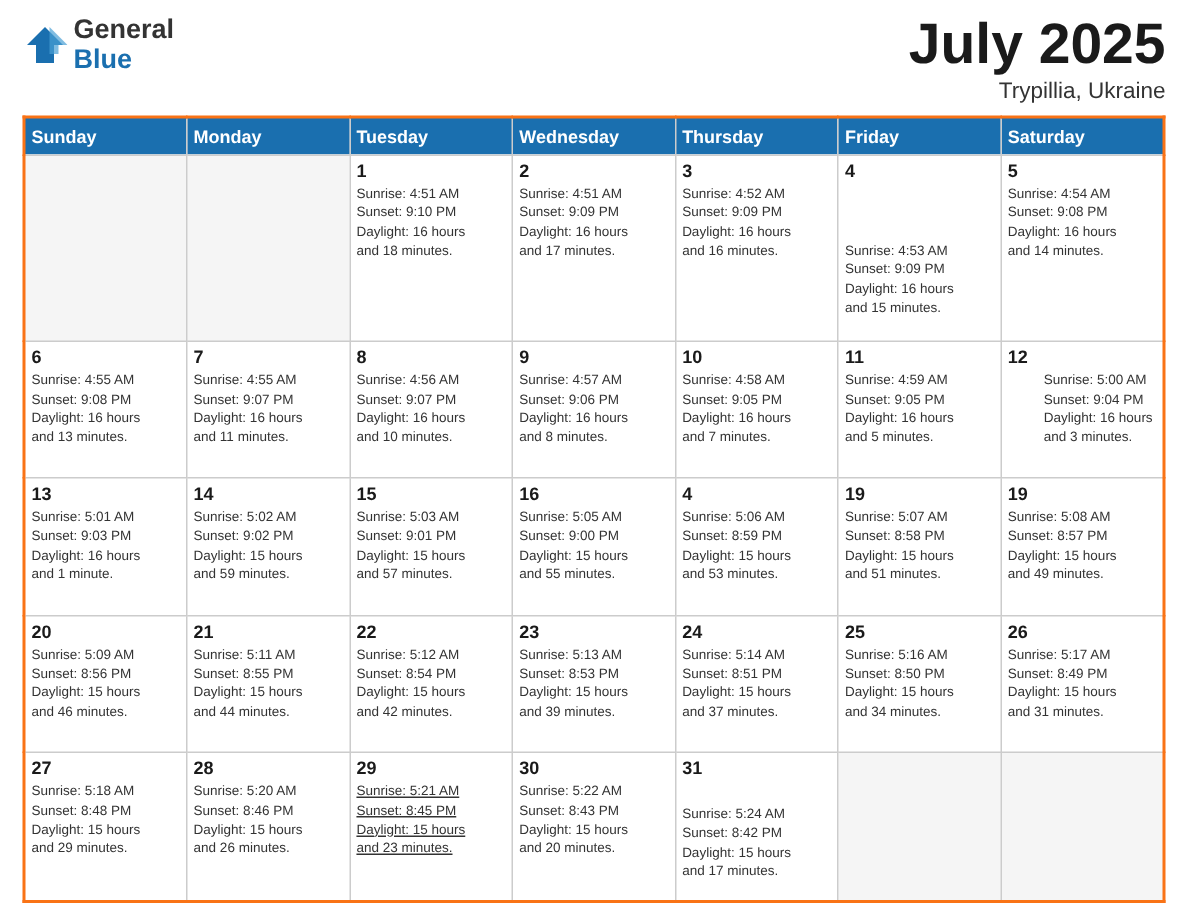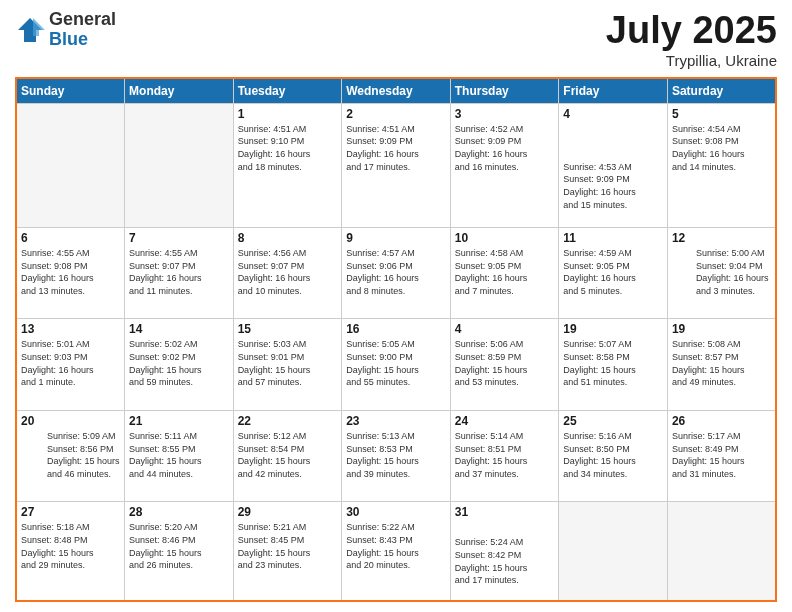--- a/index.html
+++ b/index.html
@@ -265,21 +265,21 @@
             <span class="day-num">19</span>
             <div class="day-info" style="white-space: pre-line;">Sunrise: 5:08 AM
 Sunset: 8:57 PM
 Daylight: 15 hours
 and 49 minutes.</div>
           </td>
         </tr>
         <tr class="week-row">
           <td>
             <span class="day-num">20</span>
-            <div class="day-info" style="white-space: pre-line; margin-left: 26px;">Sunrise: 5:09 AM
+            <div class="day-info" style="white-space: pre-line;">Sunrise: 5:09 AM
 Sunset: 8:56 PM
 Daylight: 15 hours
 and 46 minutes.</div>
           </td>
           <td>
             <span class="day-num">21</span>
             <div class="day-info" style="white-space: pre-line;">Sunrise: 5:11 AM
 Sunset: 8:55 PM
 Daylight: 15 hours
 and 44 minutes.</div>
@@ -330,21 +330,21 @@
           </td>
           <td>
             <span class="day-num">28</span>
             <div class="day-info" style="white-space: pre-line;">Sunrise: 5:20 AM
 Sunset: 8:46 PM
 Daylight: 15 hours
 and 26 minutes.</div>
           </td>
           <td>
             <span class="day-num">29</span>
-            <div class="day-info" style="white-space: pre-line;">Sunrise: 5:21 AM
+            <div class="day-info" style="white-space: pre-line; text-decoration: underline;">Sunrise: 5:21 AM
 Sunset: 8:45 PM
 Daylight: 15 hours
 and 23 minutes.</div>
           </td>
           <td>
             <span class="day-num">30</span>
             <div class="day-info" style="white-space: pre-line;">Sunrise: 5:22 AM
 Sunset: 8:43 PM
 Daylight: 15 hours
 and 20 minutes.</div>

